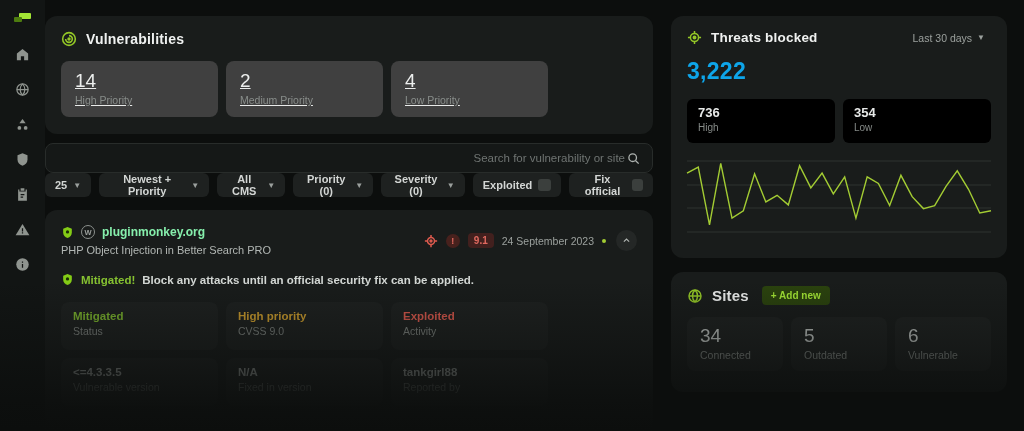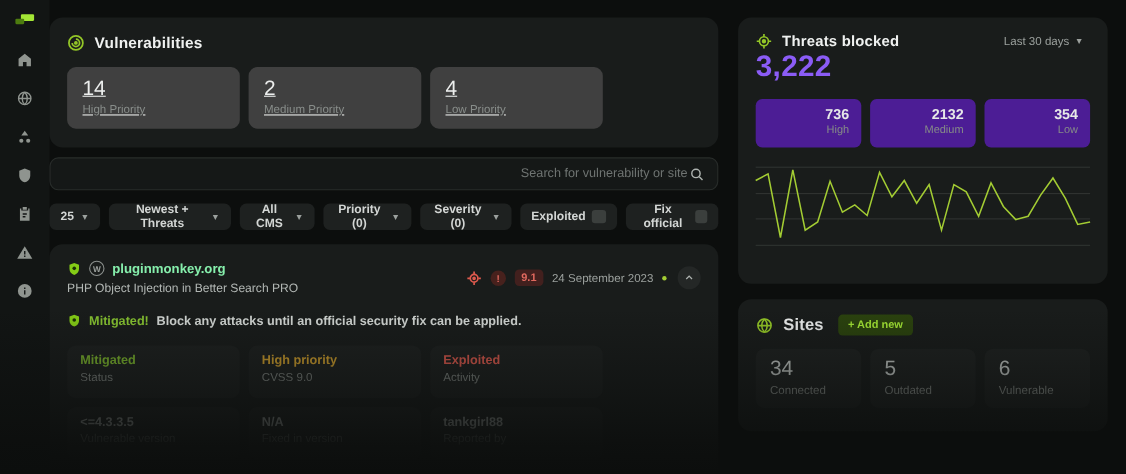--- a/index.html
+++ b/index.html
@@ -34,21 +34,21 @@
 
   
   .search{margin-top:9px;height:30px;background:#151817;border:1px solid #282c2a;border-radius:8px;
           display:flex;align-items:center;padding:0 12px;}
   .search input{flex:1;background:transparent;border:none;outline:none;color:#cfd3d0;
                 font-size:11.5px;font-family:"Liberation Sans",sans-serif;text-align:right;}
   .search input::placeholder{color:#6f7472;}
   .search svg{width:13px;height:13px;color:#aeb3b0;}
 
   
-  .filters{margin-top:12px;display:flex;gap:8px;}
+  .filters{margin-top:0;display:flex;gap:8px;}
   .fbtn{height:24px;background:#1e2120;border:none;border-radius:6px;color:#d3d6d4;font-size:11px;
         font-family:"Liberation Sans",sans-serif;padding:0 10px;display:flex;align-items:center;gap:6px;cursor:pointer;font-weight:600;}
   .fbtn .caret{font-size:8px;color:#9ba09d;}
   .toggle-box{width:13px;height:12px;border-radius:3px;background:#3b3f3d;display:inline-block;}
 
   
   .vcard{margin-top:13px;padding:15px 16px;height:230px;}
   .vcard-top{display:flex;justify-content:space-between;align-items:center;}
   .vc-left .dom-row{display:flex;align-items:center;gap:7px;}
   .dom{font-size:12px;font-weight:700;color:#86efac;}
@@ -73,23 +73,23 @@
   .t-green{color:#7cb52e;} .t-amber{color:#cf9f2e;} .t-red{color:#dd5a4e;} .t-gray{color:#a2a7a3;}
   .tile.dim .tv{color:#8d928f;} .tile.dim .tl{color:#5b605d;}
 
   
   .threats{padding:14px 16px 14px 16px;height:242px;}
   .threats-head{display:flex;align-items:center;justify-content:space-between;}
   .head-left{display:flex;align-items:flex-end;gap:9px;}
   .threats .panel-title{font-size:13.5px;}
   .period{background:none;border:none;color:#9ba09d;font-size:10.5px;cursor:pointer;
           font-family:"Liberation Sans",sans-serif;display:flex;align-items:center;gap:5px;}
-  .total{font-size:27px;font-weight:600;color:#8b5cf6;letter-spacing:.3px;}
+  .total{font-size:23px;font-weight:600;color:#0ea5e9;margin-top:13px;letter-spacing:.3px;}
   .tstat-row{display:flex;gap:8px;margin-top:14px;}
-  .tstat{flex:1;height:44px;background:#4c1d95;border-radius:6px;padding:6px 11px;cursor:pointer;text-align:right;}
+  .tstat{flex:1;height:44px;background:#000000;border-radius:6px;padding:6px 11px;cursor:pointer;}
   .tstat .v{font-size:13px;font-weight:600;color:#e7e9e8;}
   .tstat .l{font-size:10px;color:#868b88;margin-top:2px;}
   .chart-wrap{margin-top:12px;height:80px;}
   .chart-wrap svg{width:100%;height:100%;display:block;overflow:visible;}
 
   
   .sites{margin-top:14px;padding:14px 16px;height:120px;}
   .sites .panel-title{font-size:15px;}
   .addnew{background:#2b430e;color:#a3e635;border:none;border-radius:4px;font-size:10px;font-weight:600;
           padding:4px 9px;cursor:pointer;font-family:"Liberation Sans",sans-serif;margin-left:4px;}
@@ -188,21 +188,21 @@
         <path d="M16 16l5.5 5.5"></path>
       </svg>
   </div>
 
   <div class="filters">
     <button class="fbtn">
       <span>25</span>
         <span class="caret">▼</span>
     </button>
     <button class="fbtn">
-      <span>Newest + Threats</span>
+      <span>Newest + Priority</span>
         <span class="caret">▼</span>
     </button>
     <button class="fbtn">
       <span>All CMS</span>
         <span class="caret">▼</span>
     </button>
     <button class="fbtn">
       <span>Priority (0)</span>
         <span class="caret">▼</span>
     </button>
@@ -306,24 +306,20 @@
         <span class="caret" style="font-size:8px;">▼</span>
       </button>
     </div>
     <div class="total">3,222</div>
     <div class="tstat-row">
       <div class="tstat">
         <div class="v">736</div>
         <div class="l">High</div>
       </div>
       <div class="tstat">
-        <div class="v">2132</div>
-        <div class="l">Medium</div>
-      </div>
-      <div class="tstat">
         <div class="v">354</div>
         <div class="l">Low</div>
       </div>
     </div>
     <div class="chart-wrap">
       <svg id="spark" viewBox="0 0 300 80" preserveAspectRatio="none">
         <line x1="0" y1="6" x2="300" y2="6" stroke="#3e4240" stroke-width="0.6"></line>
         <line x1="0" y1="30" x2="300" y2="30" stroke="#3e4240" stroke-width="0.6"></line>
         <line x1="0" y1="53" x2="300" y2="53" stroke="#3e4240" stroke-width="0.6"></line>
         <line x1="0" y1="77" x2="300" y2="77" stroke="#3e4240" stroke-width="0.6"></line>

